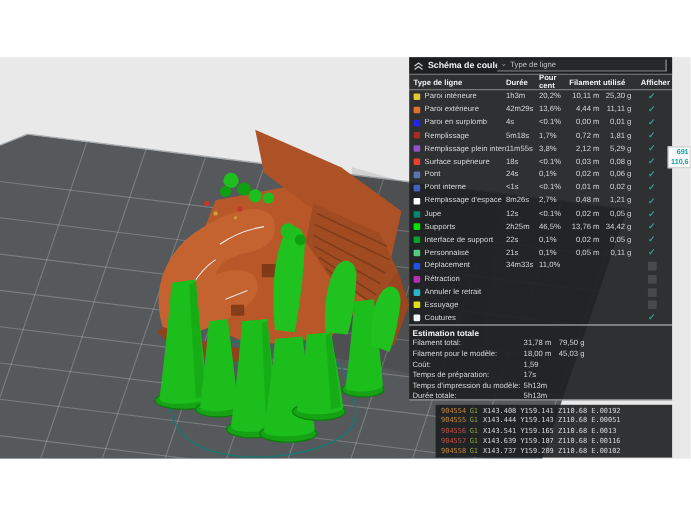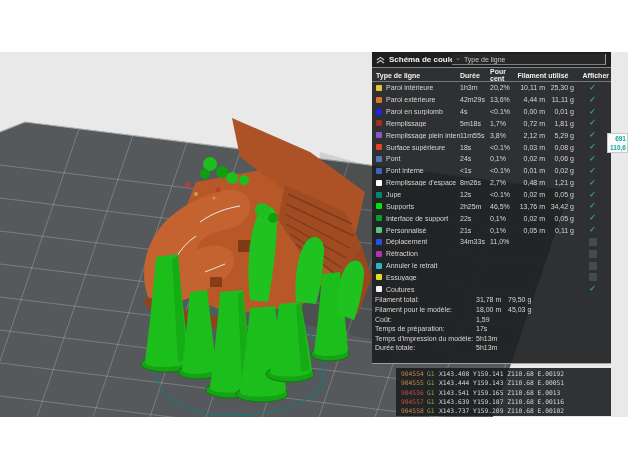--- a/index.html
+++ b/index.html
@@ -403,20 +403,21 @@
     <span class="dur"></span>
     <span class="pct"></span>
     <span class="met"></span>
     <span class="grm"></span>
     <span class="chkwrap">
       <span class="chk">✓</span>
     </span>
   </div>
 </div>
 
+    <div class="tot-title">Estimation totale</div>
     <div id="totals-host">
   <div class="trow">
     <span>Filament total:</span>
     <span>31,78 m</span>
     <span>79,50 g</span>
   </div>
 
   <div class="trow">
     <span>Filament pour le modèle:</span>
     <span>18,00 m</span>

